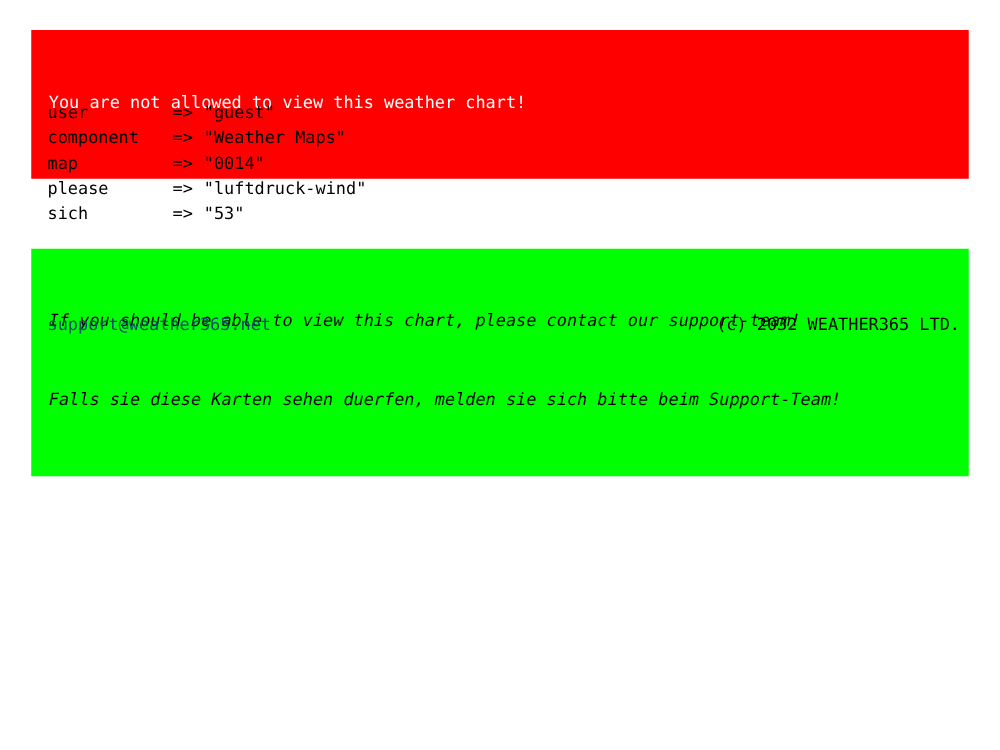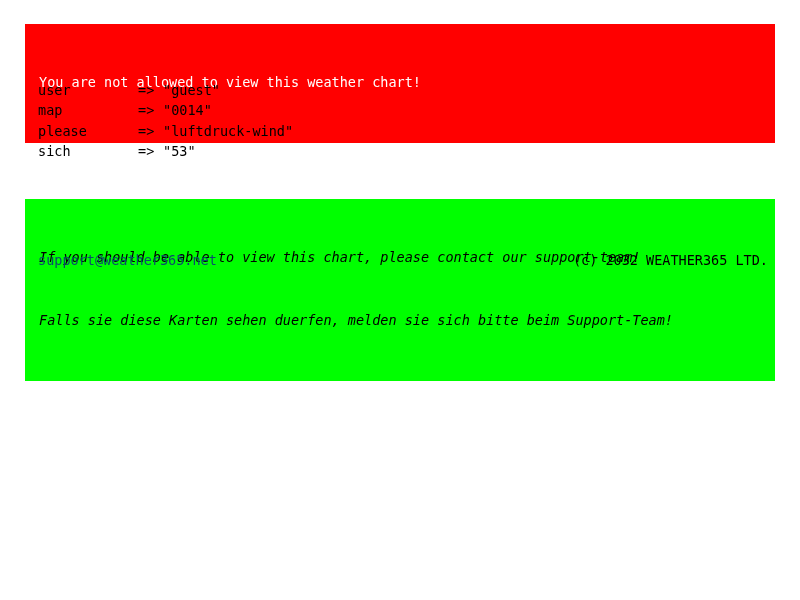--- a/index.html
+++ b/index.html
@@ -98,20 +98,25 @@
 
   <div class="params">
     <table>
       <tbody>
         <tr>
           <td class="col-key">user</td>
           <td class="col-arrow">=&gt;</td>
           <td>"guest"</td>
         </tr>
         <tr>
+          <td class="col-key">component</td>
+          <td class="col-arrow">=&gt;</td>
+          <td>"Weather Maps"</td>
+        </tr>
+        <tr>
           <td class="col-key">map</td>
           <td class="col-arrow">=&gt;</td>
           <td>"0014"</td>
         </tr>
         <tr>
           <td class="col-key">please</td>
           <td class="col-arrow">=&gt;</td>
           <td>"luftdruck-wind"</td>
         </tr>
         <tr>

